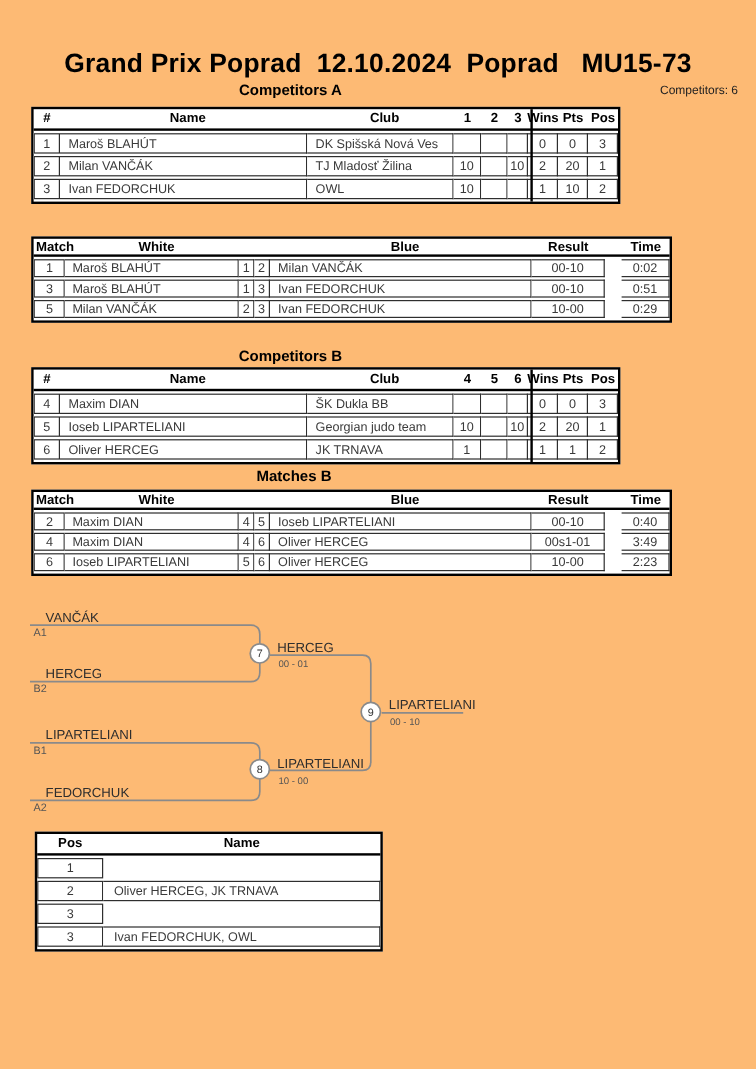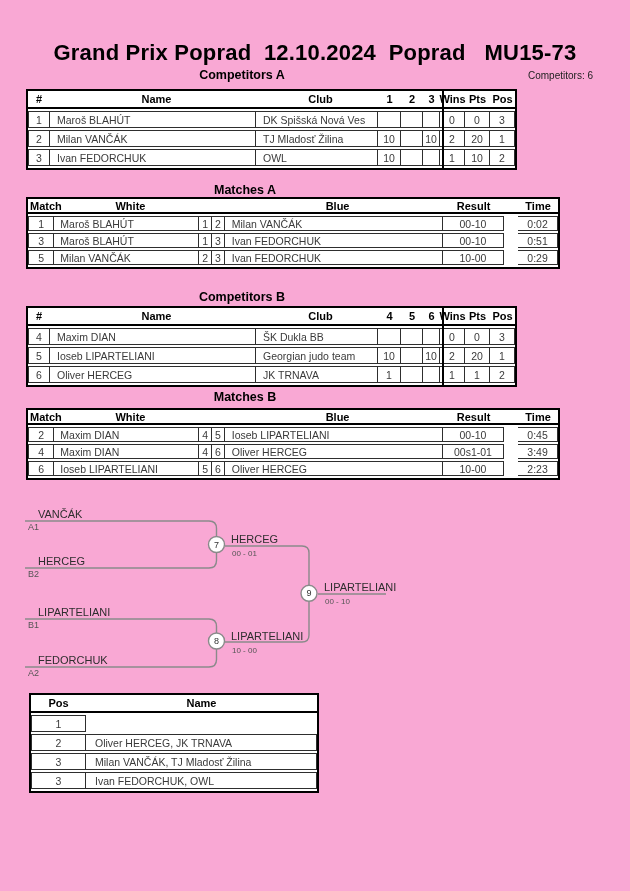--- a/index.html
+++ b/index.html
@@ -1,22 +1,22 @@
 <!DOCTYPE html>
 <html><head>
 <meta charset="utf-8">
 <style>
   html,body{margin:0;padding:0;background:#fff;}
-  .page{position:relative;width:630px;height:891px;background:#f9a8d4;
+  .page{position:relative;width:630px;height:891px;background:#fdba74;
         font-family:"Liberation Sans",sans-serif;color:#000;overflow:hidden;}
 
   .title{position:absolute;top:40px;left:0;width:100%;text-align:center;
          font-size:22px;font-weight:bold;white-space:pre;letter-spacing:.2px;}
   .sec-title{position:absolute;font-size:12.5px;font-weight:bold;text-align:center;}
-  .comp-count{position:absolute;top:70px;right:37px;font-size:10px;color:#222;}
+  .comp-count{position:absolute;top:70px;right:15px;font-size:10px;color:#222;}
 
   .tbl{position:absolute;border:2px solid #000;background:#fff;box-sizing:border-box;padding-bottom:2px;}
   .hrow{display:flex;align-items:center;border-bottom:2px solid #000;
         font-weight:bold;font-size:11px;color:#000;}
   .row{display:flex;margin-top:2px;font-size:10.5px;color:#3a3a3a;}
   .cell{box-sizing:border-box;display:flex;align-items:center;
         border:1px solid #2e2e2e;background:#fff;white-space:nowrap;overflow:hidden;}
   .cell+.cell{border-left:none;}
   .hcell{box-sizing:border-box;display:flex;align-items:center;justify-content:center;
          white-space:nowrap;}
@@ -116,21 +116,20 @@
       <span class="cell c-club">OWL</span>
       <span class="cell c-1">10</span>
       <span class="cell c-2"></span>
       <span class="cell c-3"></span>
       <span class="cell c-wins">1</span>
       <span class="cell c-pts">10</span>
       <span class="cell c-pos">2</span>
     </div>
   </div>
 
-  <div class="sec-title" style="top:183px;left:26px;width:438px;">Matches A</div>
 
   <div class="tbl mtbl" style="top:197px;left:26px;">
     <div class="hrow">
       <span class="hcell m-match-h">Match</span>
       <span class="hcell m-white">White</span>
       <span class="hcell m-n1"></span>
       <span class="hcell m-n2"></span>
       <span class="hcell m-blue">Blue</span>
       <span class="hcell m-result">Result</span>
       <span class="hcell m-time">Time</span>
@@ -226,21 +225,21 @@
       <span class="hcell m-result">Result</span>
       <span class="hcell m-time">Time</span>
     </div>
     <div class="row">
       <span class="cell m-match">2</span>
       <span class="cell m-white">Maxim DIAN</span>
       <span class="cell m-n1">4</span>
       <span class="cell m-n2">5</span>
       <span class="cell m-blue">Ioseb LIPARTELIANI</span>
       <span class="cell m-result">00-10</span>
-      <span class="cell m-time">0:45</span>
+      <span class="cell m-time">0:40</span>
     </div>
     <div class="row">
       <span class="cell m-match">4</span>
       <span class="cell m-white">Maxim DIAN</span>
       <span class="cell m-n1">4</span>
       <span class="cell m-n2">6</span>
       <span class="cell m-blue">Oliver HERCEG</span>
       <span class="cell m-result">00s1-01</span>
       <span class="cell m-time">3:49</span>
     </div>
@@ -293,21 +292,20 @@
     </div>
     <div class="row">
       <span class="cell r-pos">1</span>
     </div>
     <div class="row">
       <span class="cell r-pos">2</span>
       <span class="cell r-name">Oliver HERCEG, JK TRNAVA</span>
     </div>
     <div class="row">
       <span class="cell r-pos">3</span>
-      <span class="cell r-name">Milan VANČÁK, TJ Mladosť Žilina</span>
     </div>
     <div class="row">
       <span class="cell r-pos">3</span>
       <span class="cell r-name">Ivan FEDORCHUK, OWL</span>
     </div>
   </div>
 
 </div>
 
 </body></html>

